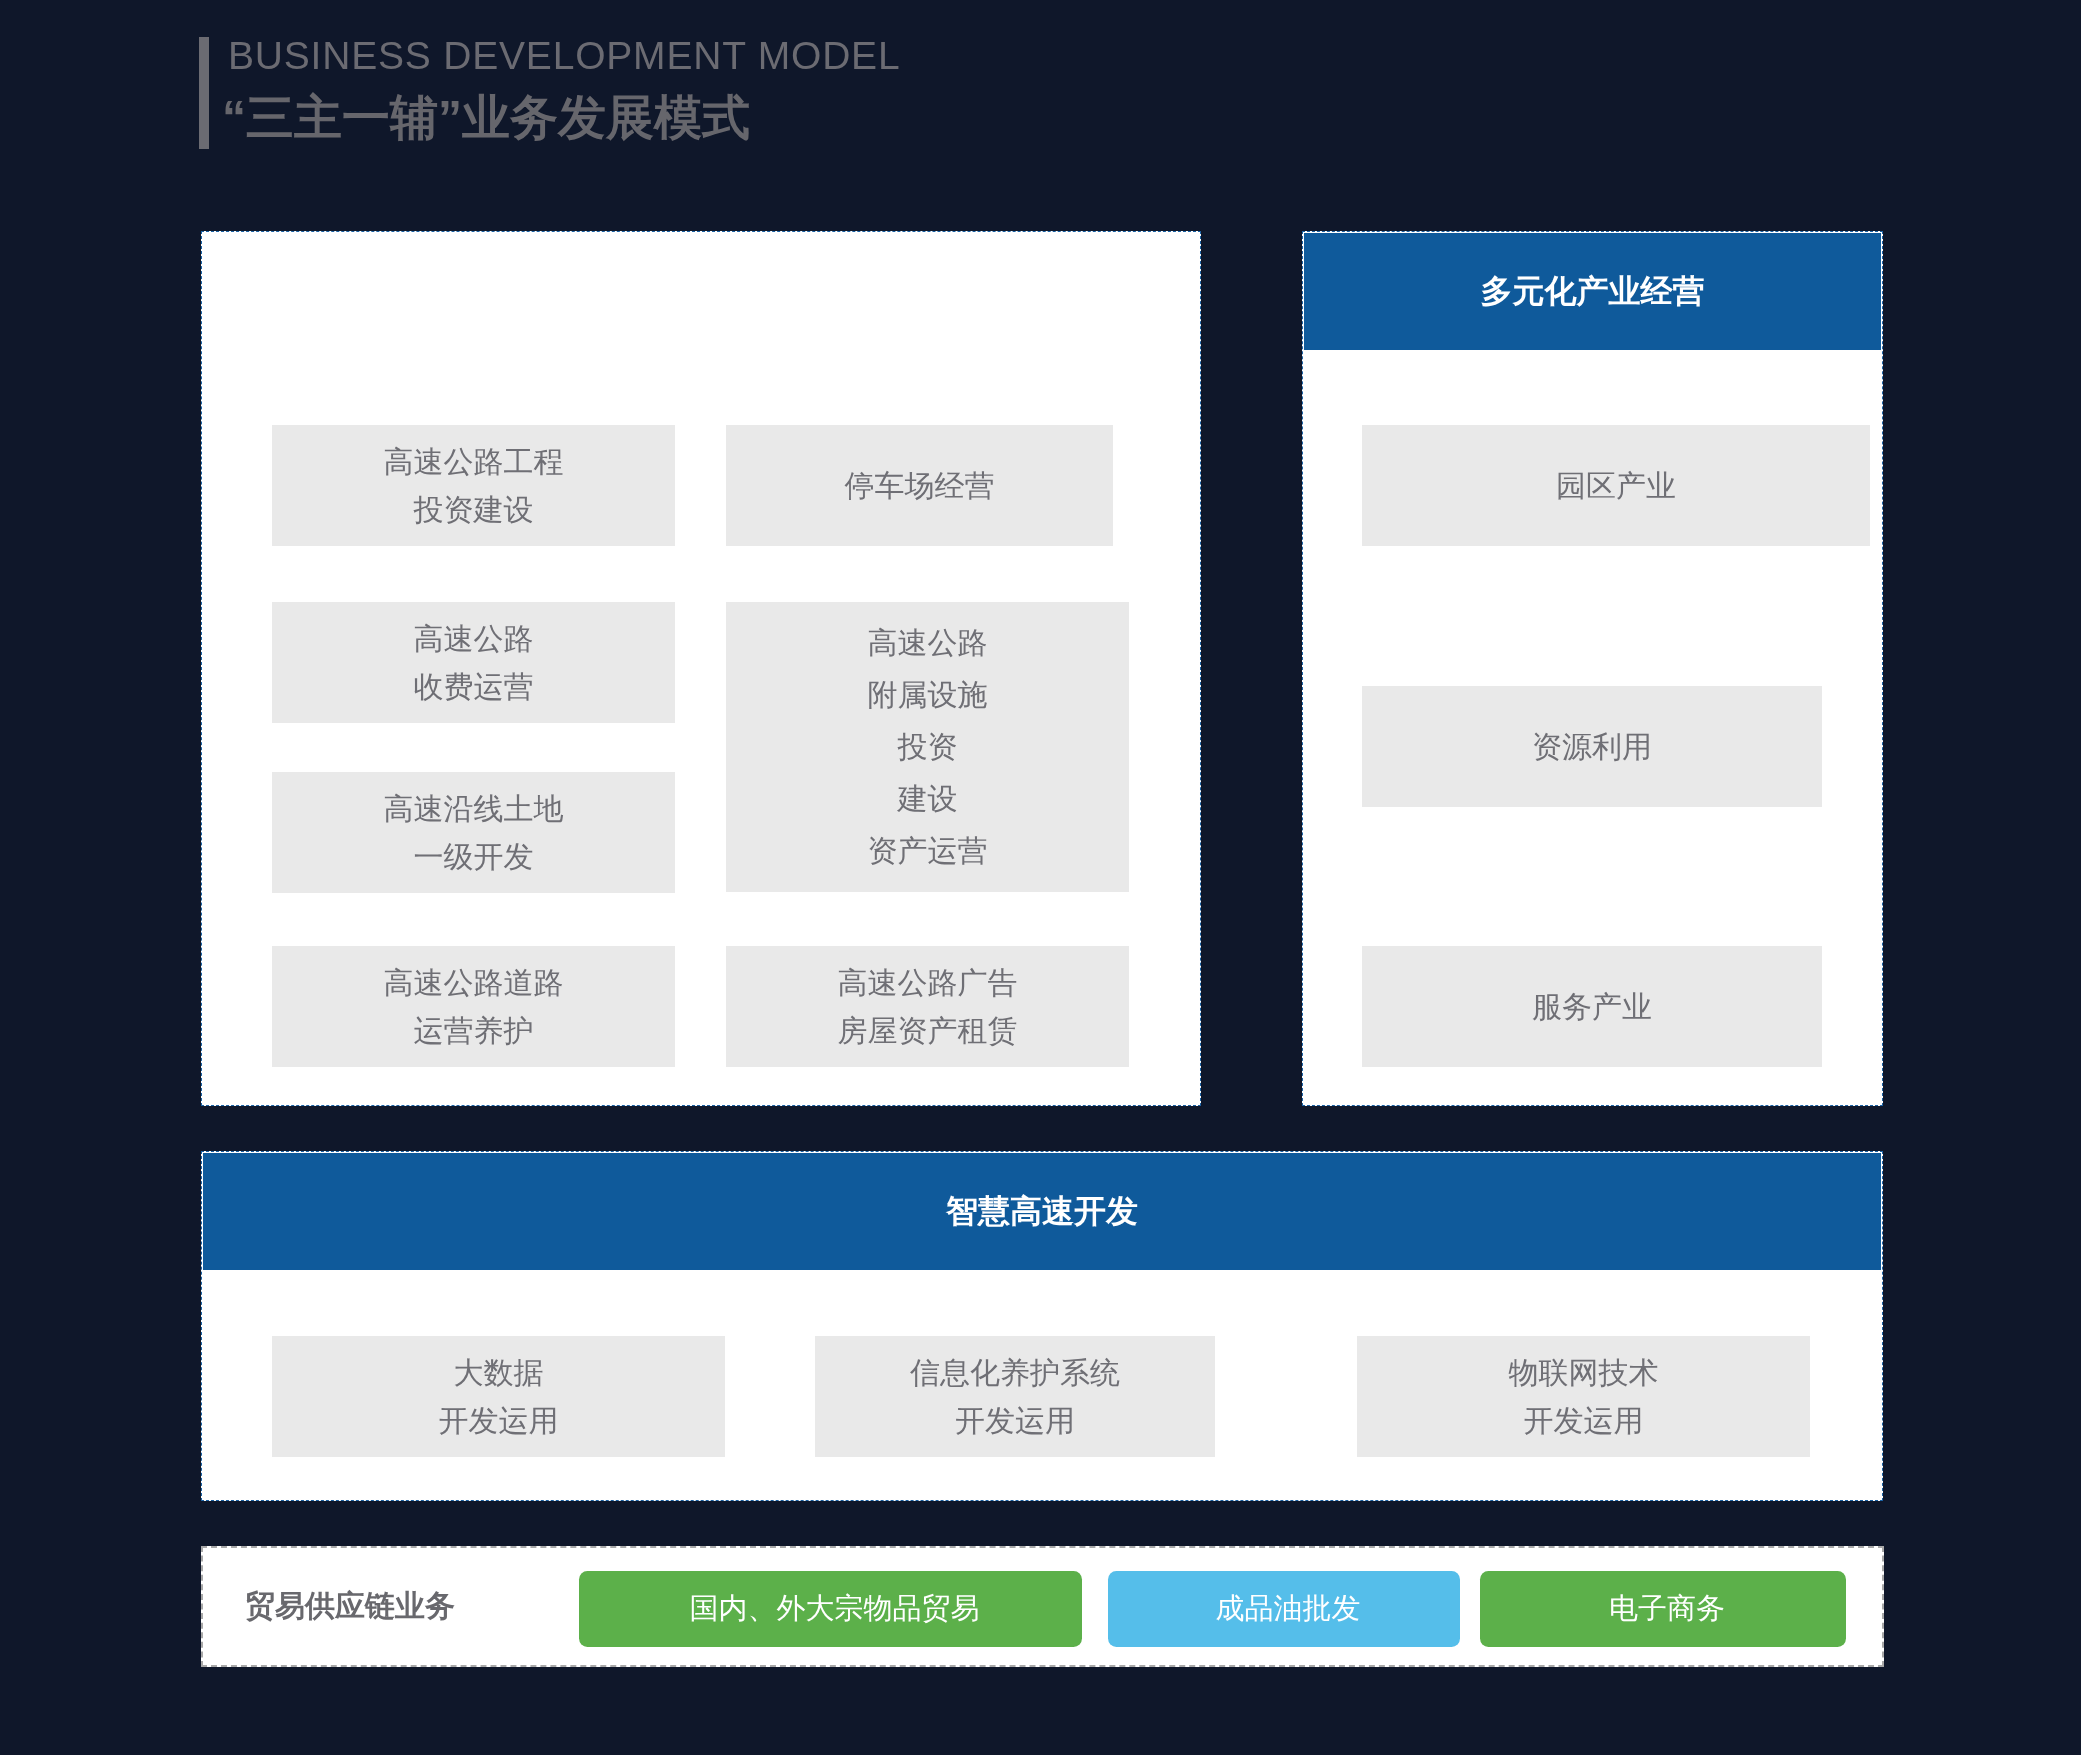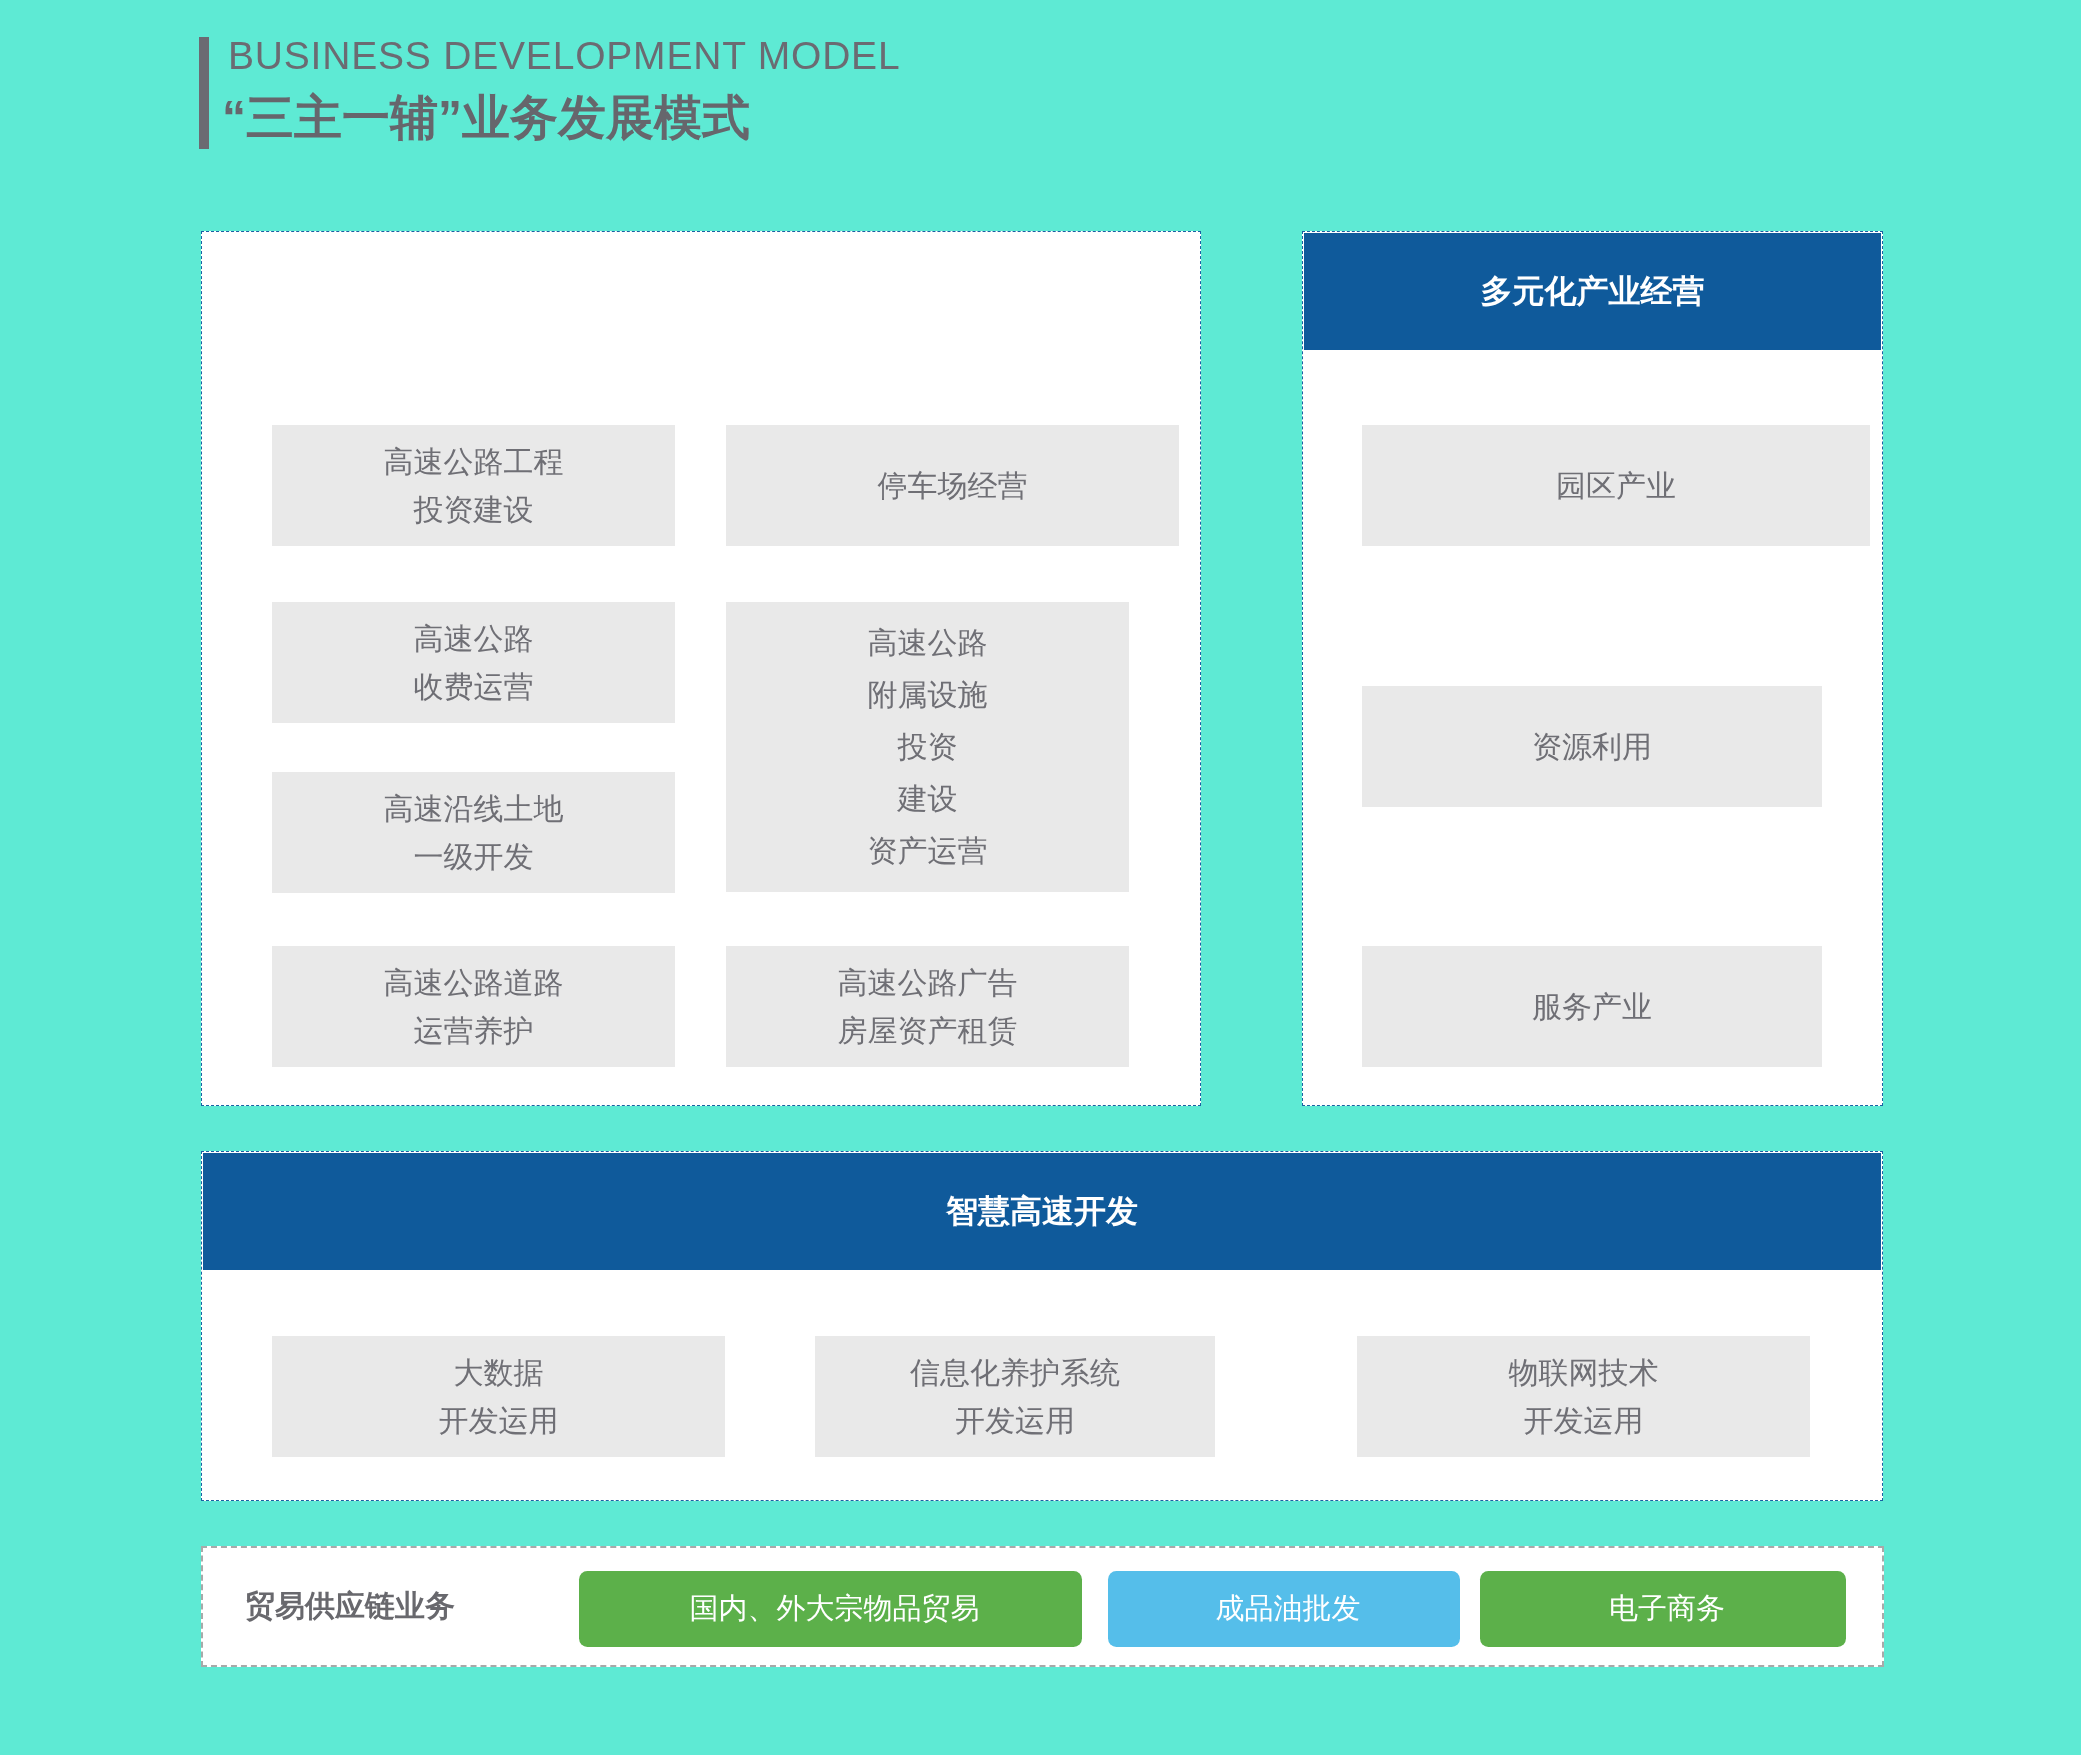--- a/index.html
+++ b/index.html
@@ -2,21 +2,21 @@
 <html style="font-size:13.4px"><head>
 <meta charset="utf-8">
 <style>
   * { box-sizing: border-box; margin: 0; padding: 0; }
   html, body { background: #ffffff; }
   body { font-family: "Liberation Sans", "DejaVu Sans", sans-serif; }
   .canvas {
     position: relative;
     width: 2082px;
     height: 1755px;
-    background: #5eead4;
+    background: #0f172a;
     overflow: hidden;
   }
 
   
   .accent-bar {
     position: absolute; left: 199px; top: 37px;
     width: 10px; height: 112px; background: #6B6B72;
   }
   .title-en {
     position: absolute; left: 228px; top: 34px;
@@ -51,21 +51,21 @@
     text-align: center; white-space: pre-line;
   }
   .box.tall { line-height: 1.73; }
 
   #highway-panel   { left: 201px;  top: 231px;  width: 1000px; height: 875px; }
   #divers-panel    { left: 1302px; top: 231px;  width: 581px;  height: 875px; }
   #smart-panel     { left: 201px;  top: 1151px; width: 1682px; height: 350px;  }
 
   
   .hw-r1c1 { left: 70px;  top: 193px; width: 403px; height: 121px; }
-  .hw-r1c2 { left: 524px; top: 193px; width: 453px; height: 121px; }
+  .hw-r1c2 { left: 524px; top: 193px; width: 387px; height: 121px; }
   .hw-r2c1 { left: 70px;  top: 370px; width: 403px; height: 121px; }
   .hw-tall { left: 524px; top: 370px; width: 403px; height: 290px; }
   .hw-r3c1 { left: 70px;  top: 540px; width: 403px; height: 121px; }
   .hw-r4c1 { left: 70px;  top: 714px; width: 403px; height: 121px; }
   .hw-r4c2 { left: 524px; top: 714px; width: 403px; height: 121px; }
 
   
   .dv-1 { left: 59px; top: 193px; width: 508px; height: 121px; }
   .dv-2 { left: 59px; top: 454px; width: 460px; height: 121px; }
   .dv-3 { left: 59px; top: 714px; width: 460px; height: 121px; }

